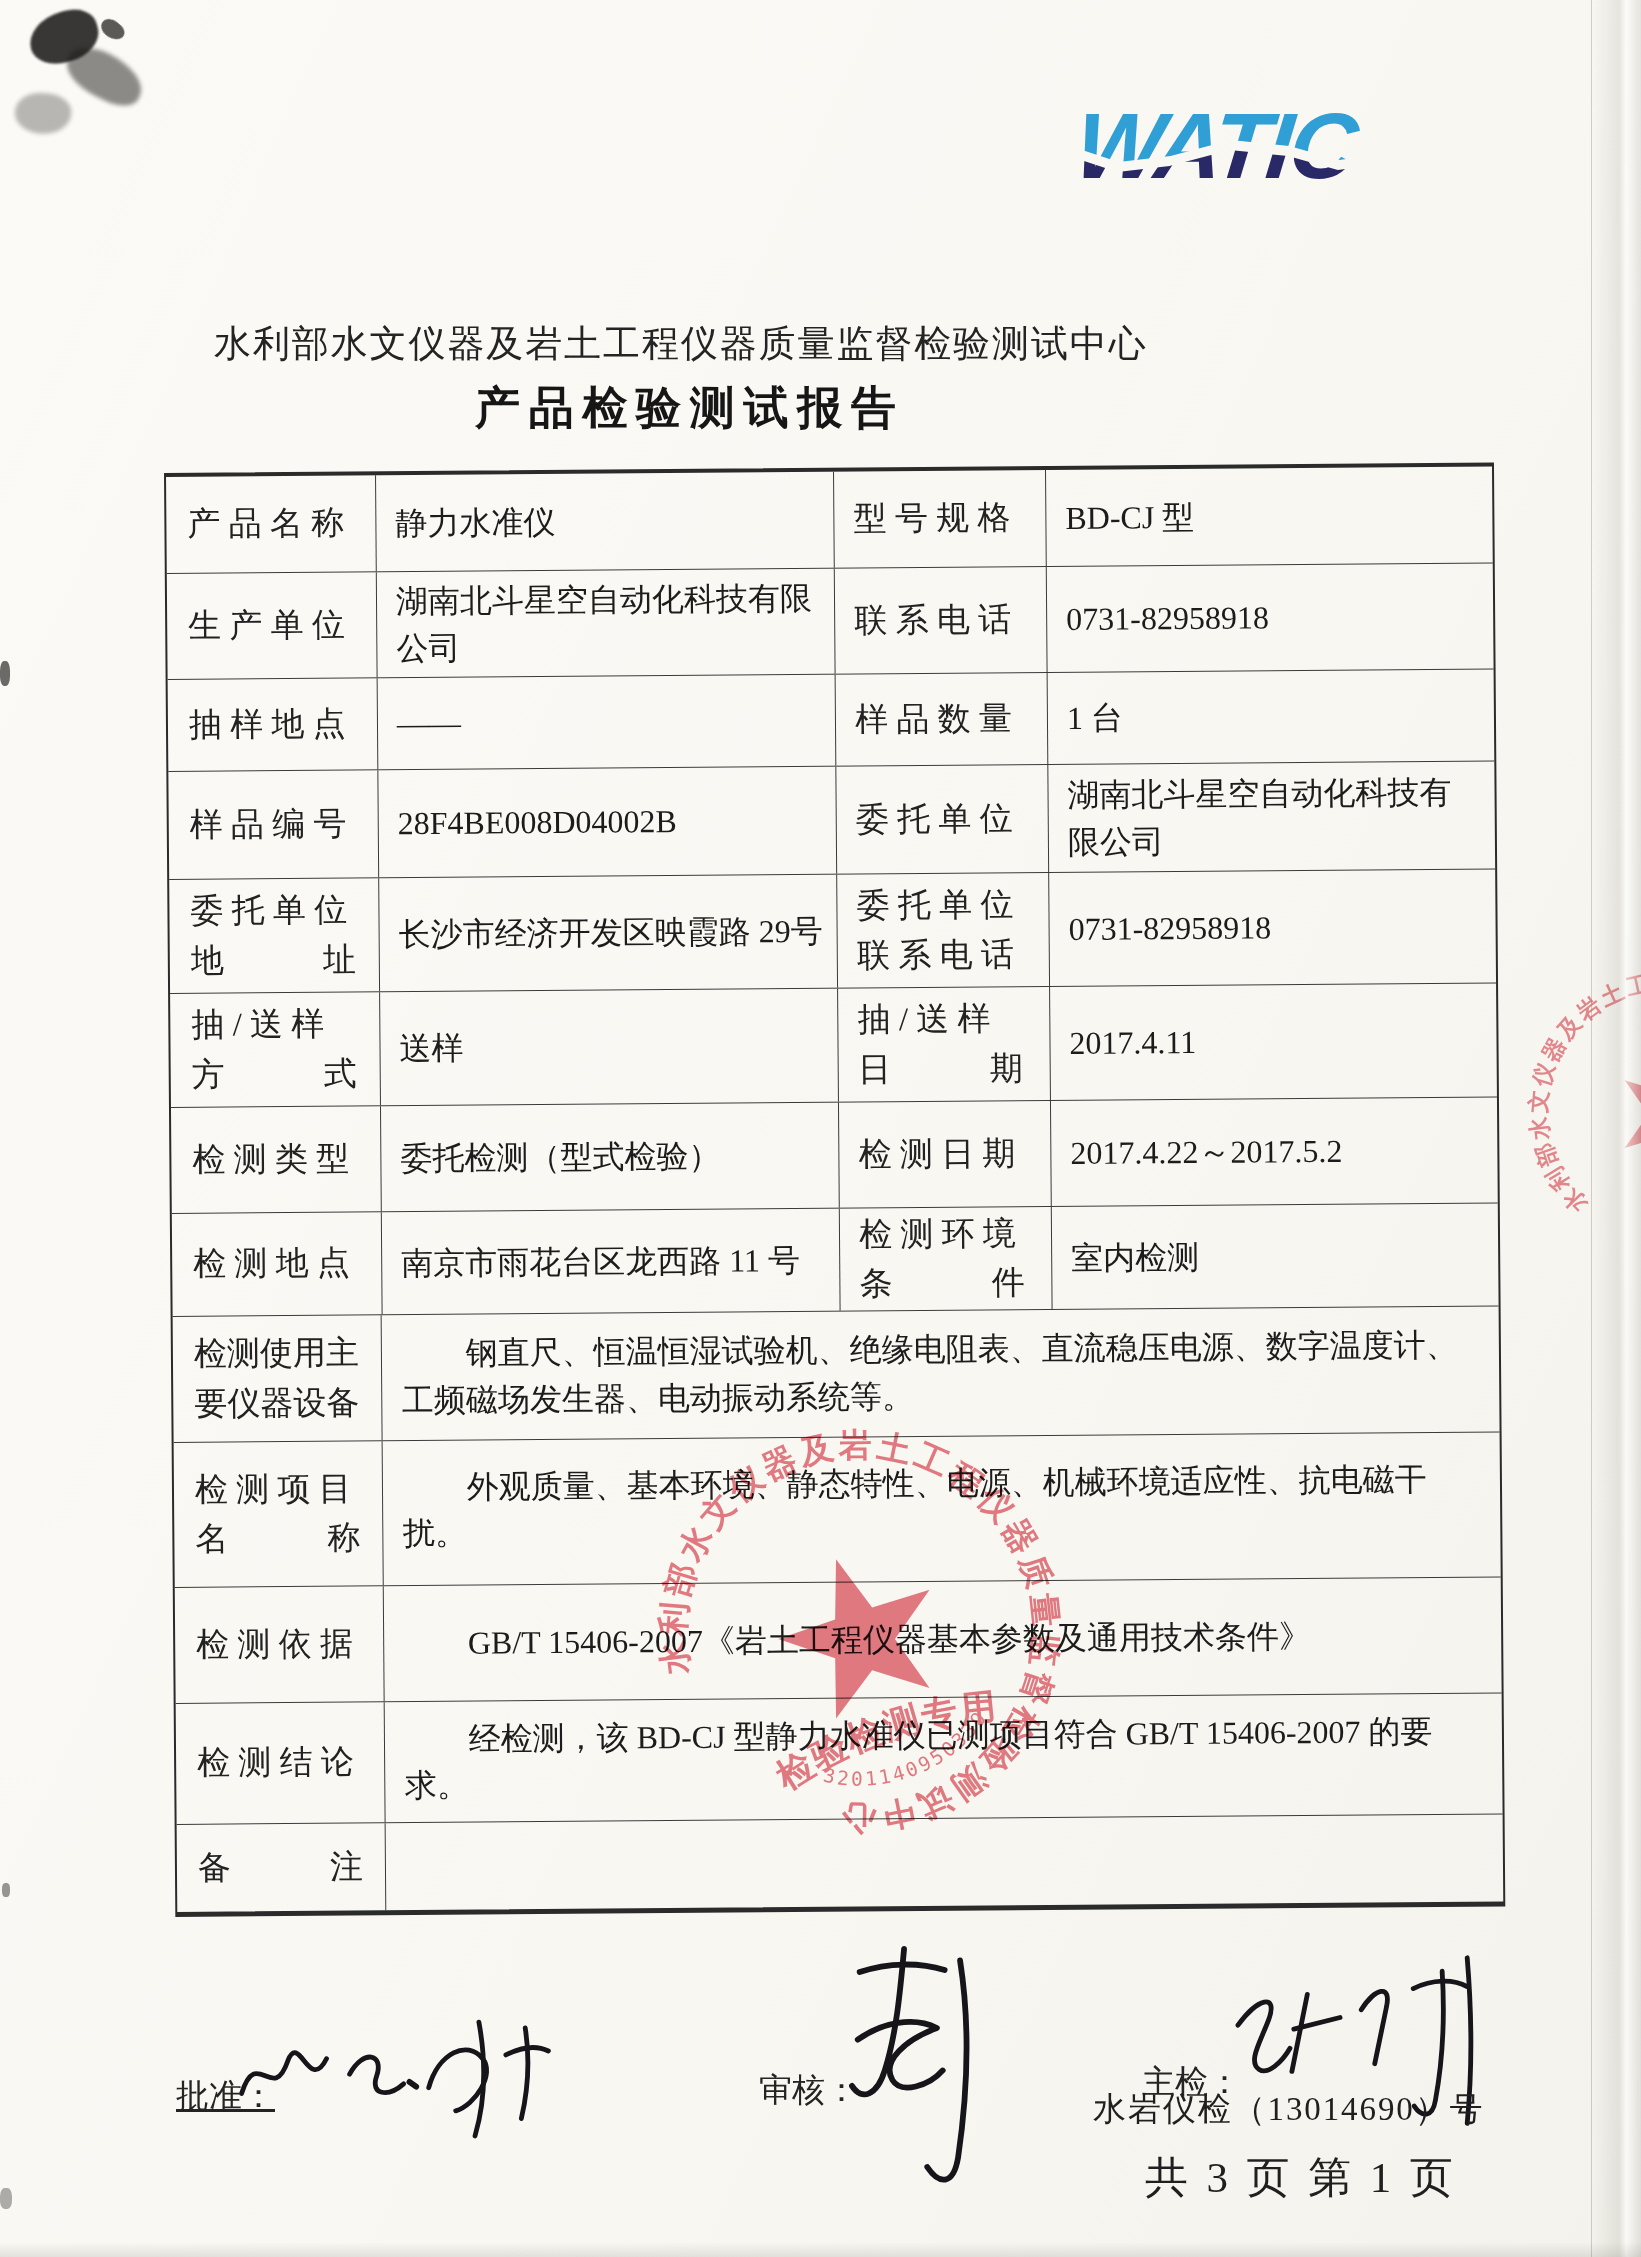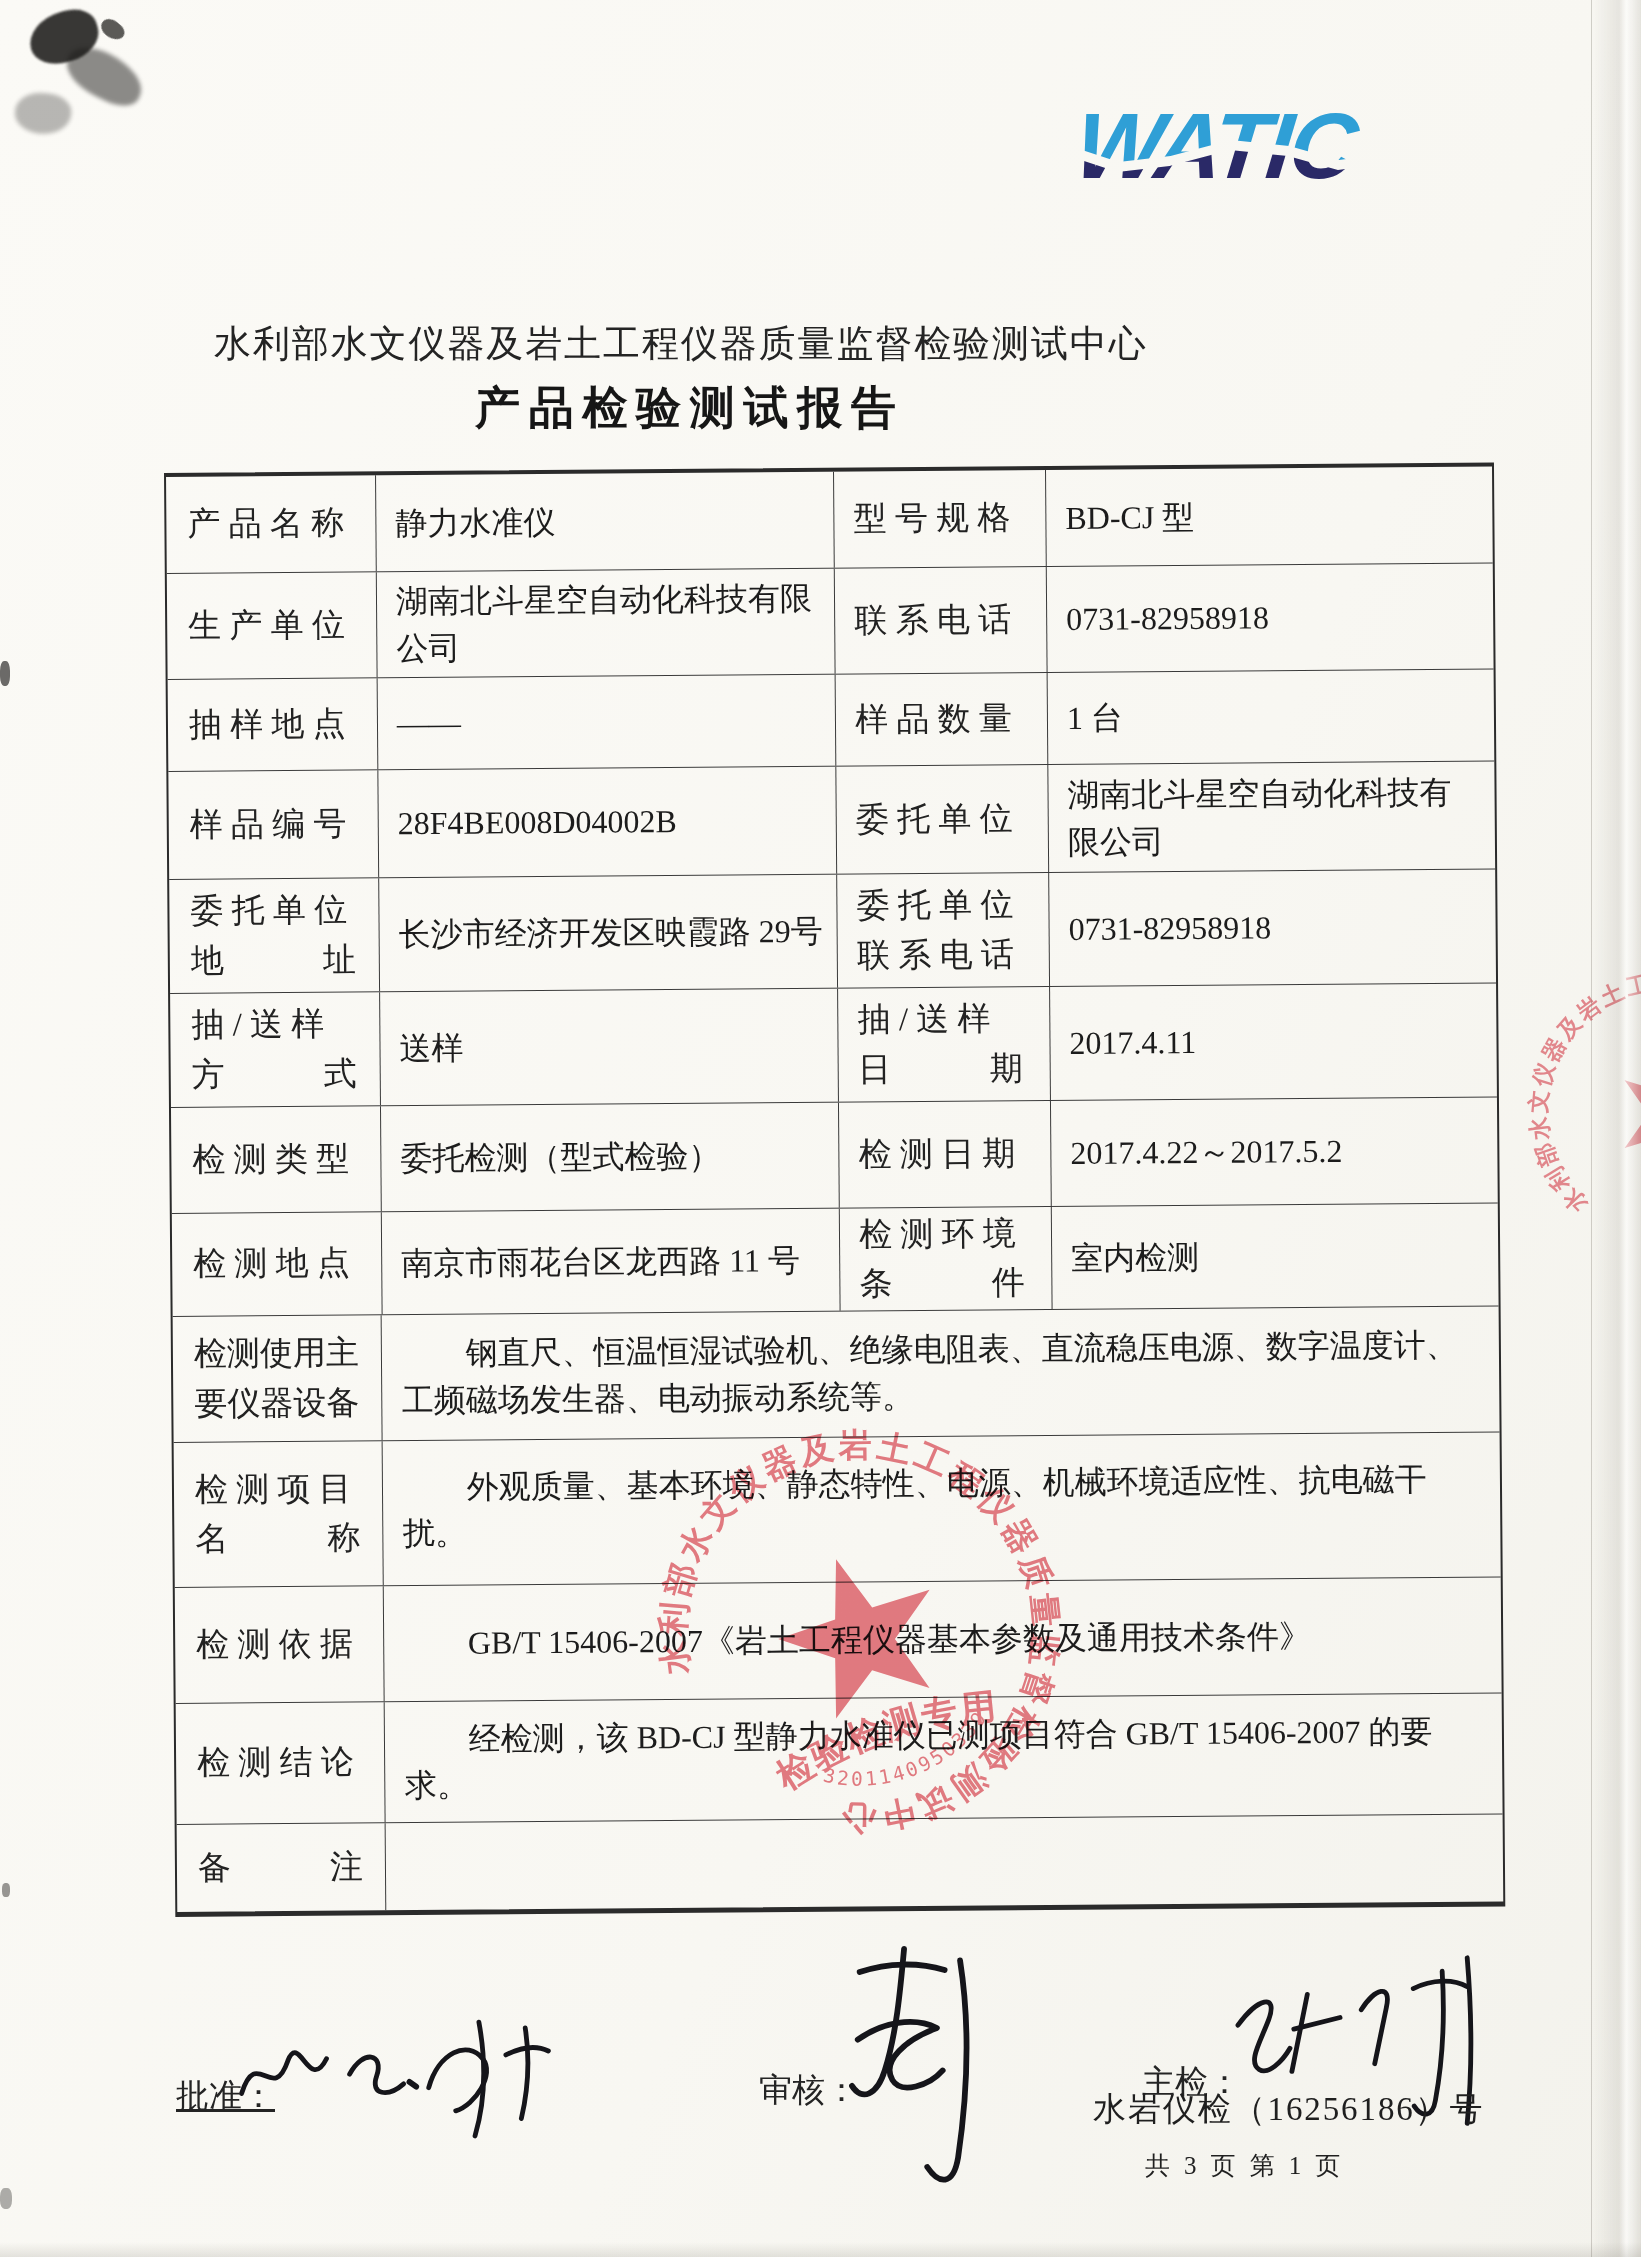--- a/index.html
+++ b/index.html
@@ -69,21 +69,21 @@
   .l-approve { left:176px; top:2074px;text-decoration:underline; }
   .l-review  { left:759px; top:2068px;font-family:Liberation Mono, monospace; }
   .l-inspect { left:1142px; top:2060px; }
   .sig { position:absolute; }
   .sig path { stroke:#15151a; fill:none; stroke-linecap:round; stroke-linejoin:round; }
   .sig-1 { left:230px; top:1997px; }
   .sig-2 { left:823px; top:1939px; }
   .sig-3 { left:1224px; top:1952px; }
 
   .report-no { position:absolute; left:1093px; top:2087px; font-size:33px; letter-spacing:1.9px; }
-  .pagination { position:absolute; left:1145px; top:2149px; font-size:25px; letter-spacing:3.9px; }
+  .pagination { position:absolute; left:1145px; top:2149px; font-size:43px; letter-spacing:3.9px; }
 </style>
 </head>
 <body>
 
 <div class="smudge s1"></div>
 <div class="smudge s2"></div>
 <div class="smudge s3"></div>
 <div class="smudge s4"></div>
 <div class="smudge s5"></div>
 <div class="smudge s6"></div>
@@ -336,18 +336,18 @@
 <svg class="sig sig-3" width="261" height="183" viewBox="0 0 270 190">
   <path stroke-width="5" d="M14,76 c20,-28 42,-34 32,-6 c-9,24 -22,44 -10,52 c9,6 24,-8 32,-22"></path>
   <path stroke-width="5" d="M86,44 l-16,80"></path>
   <path stroke-width="5" d="M72,80 l48,-12"></path>
   <path stroke-width="5" d="M142,60 c14,-22 32,-28 26,-2 l-12,58"></path>
   <path stroke-width="5" d="M196,38 c20,-10 42,-10 56,-2"></path>
   <path stroke-width="5" d="M226,20 c3,48 0,96 -7,134 c-3,18 -14,18 -22,6"></path>
   <path stroke-width="5" d="M252,6 c5,60 5,120 0,172"></path>
 </svg>
 
-<div class="report-no">水岩仪检（16256186）号</div>
+<div class="report-no">水岩仪检（13014690）号</div>
 <div class="pagination">共 3 页  第 1 页</div>
 
 <div class="page-edge"></div>
 <div class="page-bottom"></div>
 
 
 </body></html>

